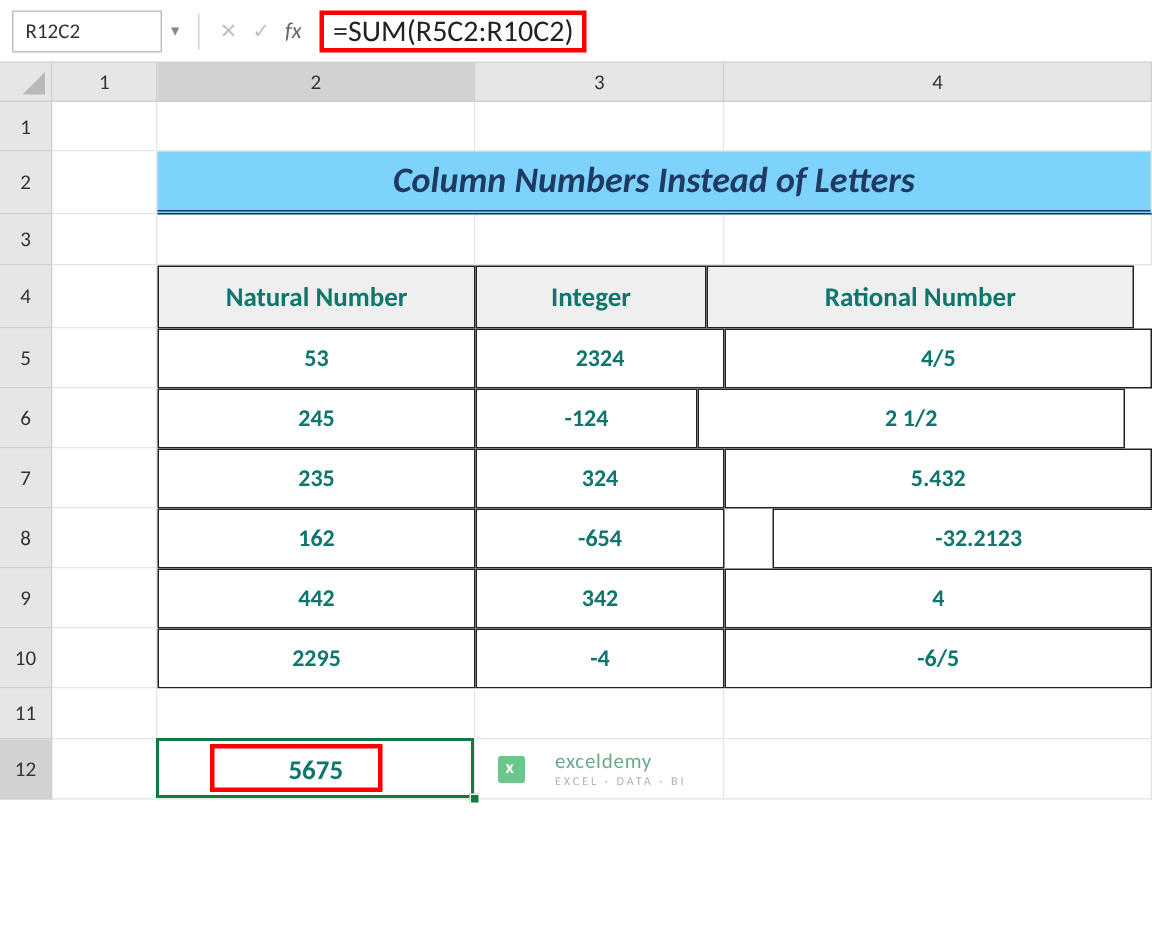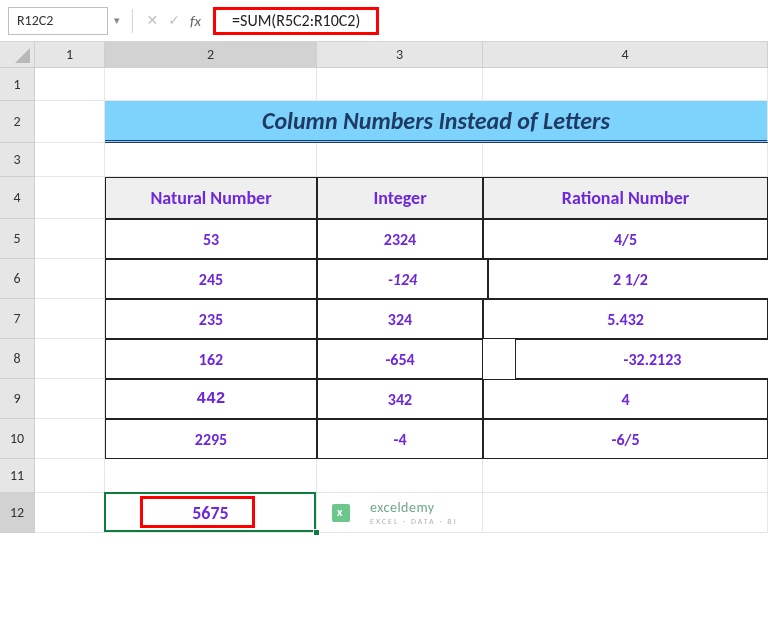--- a/index.html
+++ b/index.html
@@ -32,22 +32,22 @@
       color: #333;
     }
     .divider { width: 1px; height: 24px; background: #d4d4d4; margin: 0 6px; }
     .fx-group { display: flex; align-items: center; gap: 10px; margin-left: 4px; }
     .fx-x, .fx-check { font-size: 14px; color: #c0c0c0; }
     .fx-label { font-style: italic; font-size: 15px; color: #666; }
     .formula-box {
       height: 28px;
       display: flex;
       align-items: center;
-      padding: 0 16px;
-      font-size: 16px;
+      padding: 0 6px;
+      font-size: 20px;
       border: 3px solid #ff0000;
       margin-left: 8px;
       color: #222;
     }
     .dd-icon { margin-left: auto; margin-right: 12px; color: #888; font-size: 11px; }
 
     .sheet {
       position: relative;
     }
     .corner {
@@ -96,21 +96,21 @@
     }
     .row { display: flex; }
     .cell {
       border-right: 1px solid #e6e6e6;
       border-bottom: 1px solid #e6e6e6;
       display: flex;
       align-items: center;
       justify-content: center;
       font-size: 15px;
       background: #fff;
-      color: #6d28d9;
+      color: #0f766e;
     }
     .title-cell {
       background: #7dd3fc;
       color: #1f3a63;
       font-style: italic;
       font-weight: bold;
       font-size: 24px;
       border-bottom: 3px double #1f3a63;
       position: relative;
     }
@@ -223,50 +223,50 @@
       </div>
       <div class="row">
         <div class="cell" style="width: 70px; height: 34px;"></div>
         <div class="cell" style="width: 212px; height: 34px;"></div>
         <div class="cell" style="width: 166px; height: 34px;"></div>
         <div class="cell" style="width: 285px; height: 34px;"></div>
       </div>
       <div class="row">
         <div class="cell" style="width: 70px; height: 42px;"></div>
         <div class="cell tbl-head" style="width: 212px; height: 42px;">Natural Number</div>
-        <div class="cell tbl-head" style="width: 166px; height: 42px;">Integer</div>
+        <div class="cell tbl-head" style="width: 154px; height: 42px;">Integer</div>
         <div class="cell tbl-head" style="width: 285px; height: 42px;">Rational Number</div>
       </div>
       <div class="row">
         <div class="cell" style="width: 70px; height: 40px;"></div>
         <div class="cell tbl-cell" style="width: 212px; height: 40px;">53</div>
         <div class="cell tbl-cell" style="width: 166px; height: 40px;">2324</div>
         <div class="cell tbl-cell" style="width: 285px; height: 40px;">4/5</div>
       </div>
       <div class="row">
         <div class="cell" style="width: 70px; height: 40px;"></div>
         <div class="cell tbl-cell" style="width: 212px; height: 40px;">245</div>
-        <div class="cell tbl-cell" style="width: 171px; height: 40px; font-style: italic;">-124</div>
+        <div class="cell tbl-cell" style="width: 148px; height: 40px;">-124</div>
         <div class="cell tbl-cell" style="width: 285px; height: 40px;">2 1/2</div>
       </div>
       <div class="row">
         <div class="cell" style="width: 70px; height: 40px;"></div>
         <div class="cell tbl-cell" style="width: 212px; height: 40px;">235</div>
         <div class="cell tbl-cell" style="width: 166px; height: 40px;">324</div>
         <div class="cell tbl-cell" style="width: 285px; height: 40px;">5.432</div>
       </div>
       <div class="row">
         <div class="cell" style="width: 70px; height: 40px;"></div>
         <div class="cell tbl-cell" style="width: 212px; height: 40px;">162</div>
         <div class="cell tbl-cell" style="width: 166px; height: 40px;">-654</div>
         <div class="cell tbl-cell" style="width: 275px; height: 40px; margin-left: 32px;">-32.2123</div>
       </div>
       <div class="row">
         <div class="cell" style="width: 70px; height: 40px;"></div>
-        <div class="cell tbl-cell" style="width: 212px; height: 40px; font-family: Liberation Mono, monospace;">442</div>
+        <div class="cell tbl-cell" style="width: 212px; height: 40px;">442</div>
         <div class="cell tbl-cell" style="width: 166px; height: 40px;">342</div>
         <div class="cell tbl-cell" style="width: 285px; height: 40px;">4</div>
       </div>
       <div class="row">
         <div class="cell" style="width: 70px; height: 40px;"></div>
         <div class="cell tbl-cell" style="width: 212px; height: 40px;">2295</div>
         <div class="cell tbl-cell" style="width: 166px; height: 40px;">-4</div>
         <div class="cell tbl-cell" style="width: 285px; height: 40px;">-6/5</div>
       </div>
       <div class="row">

